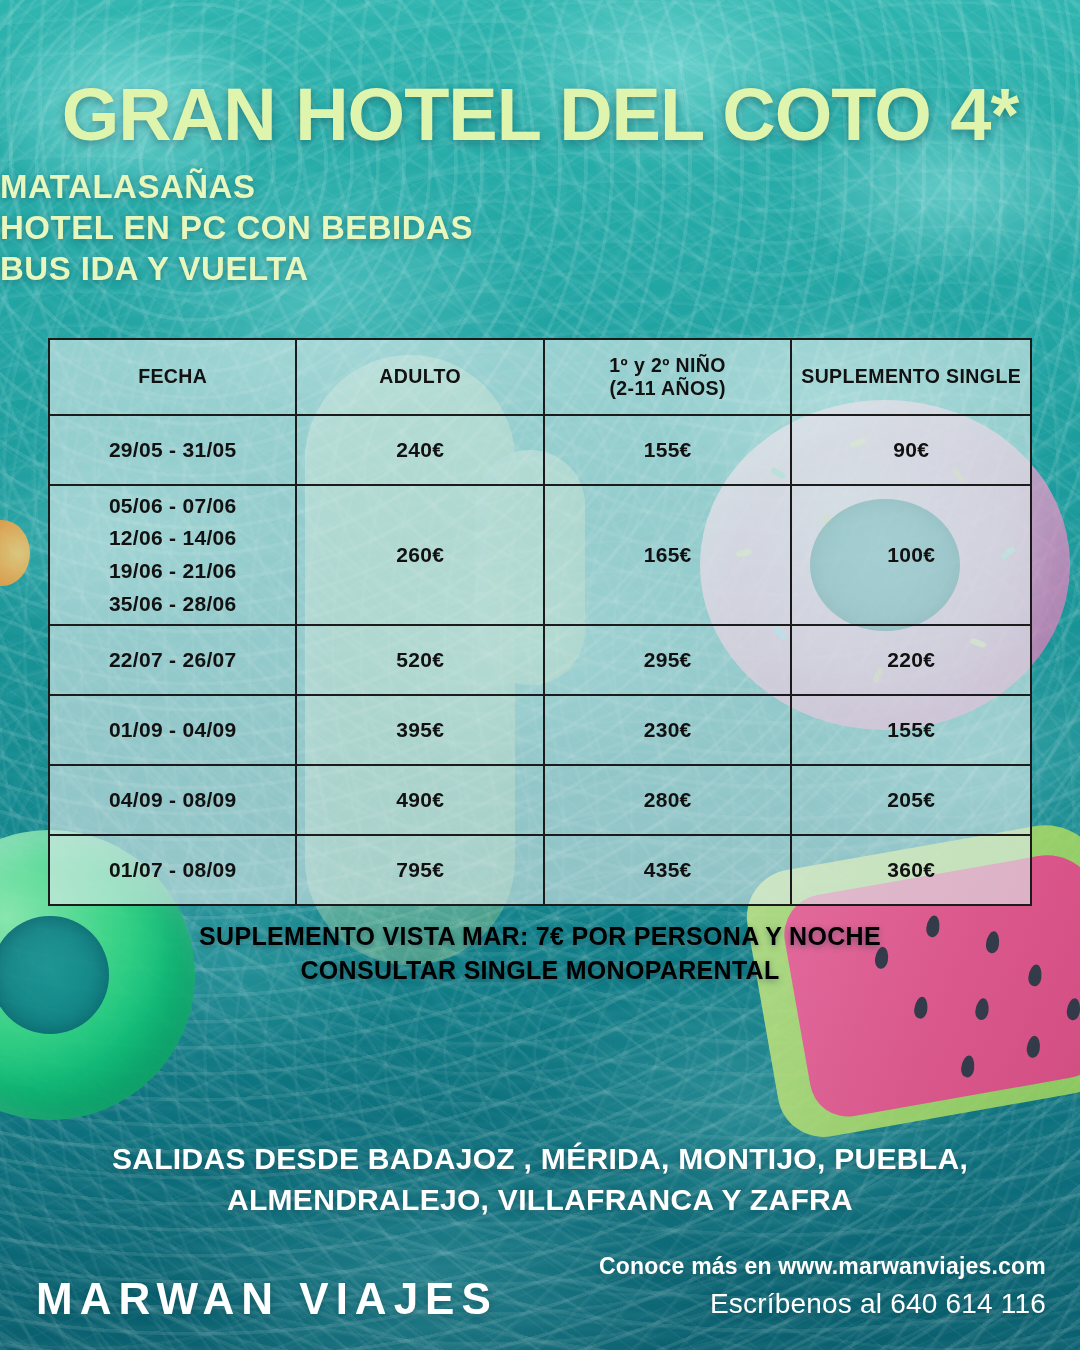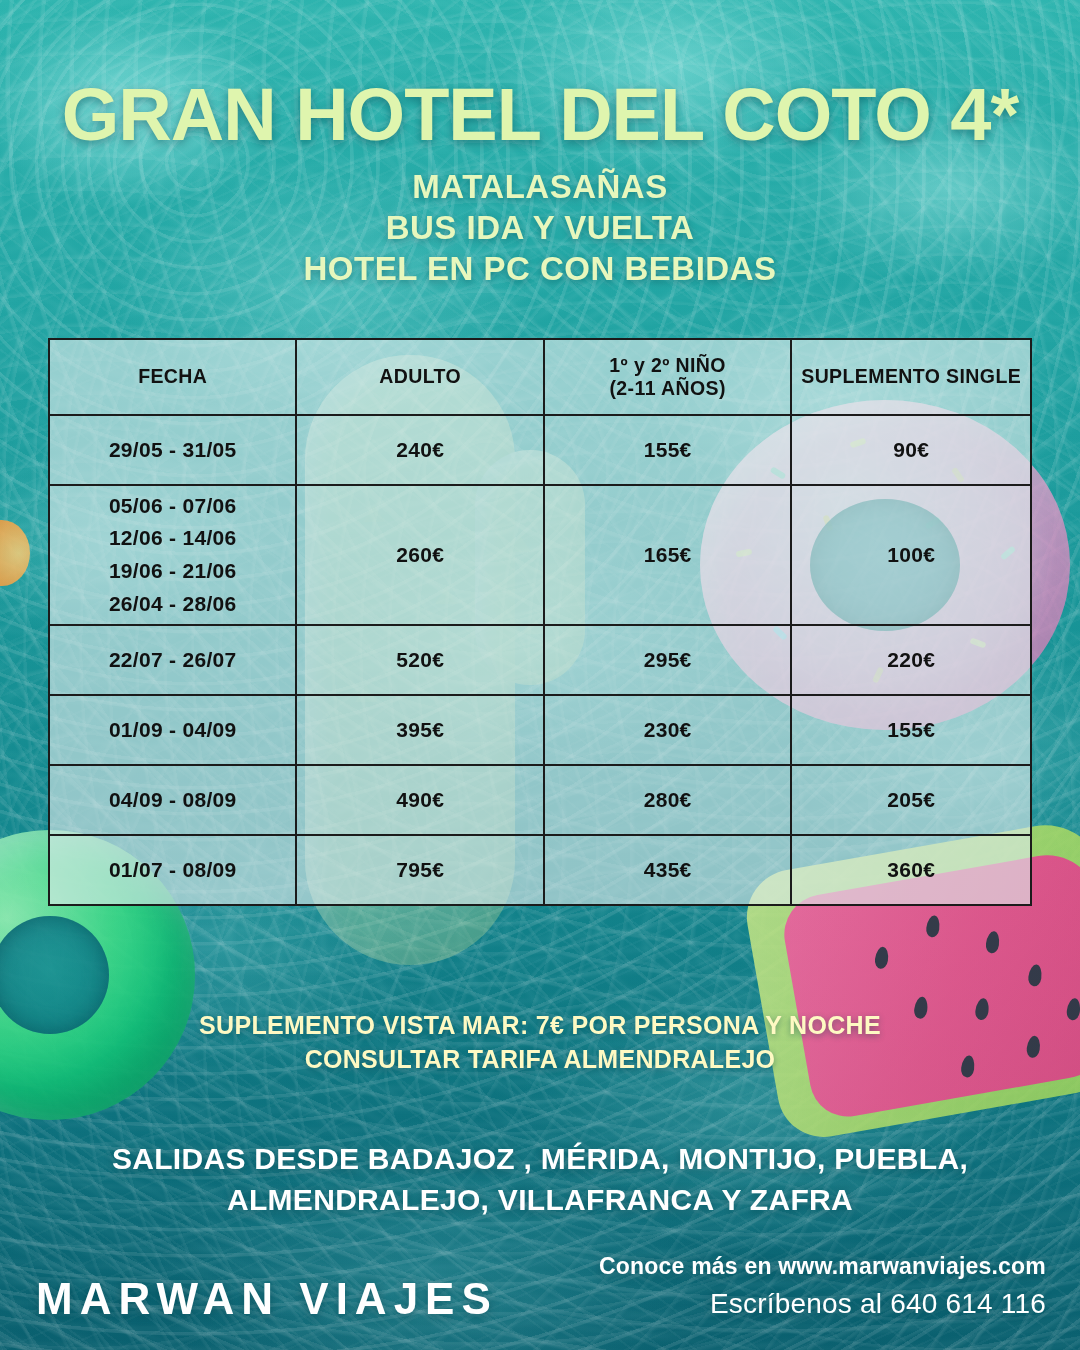--- a/index.html
+++ b/index.html
@@ -183,21 +183,21 @@
     font-weight: 700;
     letter-spacing: -1px;
     color: #dff5ae;
     text-shadow: 0 3px 10px rgba(0,60,70,0.45);
     white-space: nowrap;
   }
 
   .subtitle {
     position: absolute;
     top: 168px; left: 0; width: 1080px;
-    text-align: center;
+    text-align: left;
     color: #e7f7bd;
     font-size: 33px;
     font-weight: 700;
     line-height: 1.18;
     letter-spacing: 0.5px;
     text-shadow: 0 2px 7px rgba(0,60,70,0.40);
   }
   .subtitle div { margin-bottom: 2px; }
 
   
@@ -229,23 +229,23 @@
   tbody tr.multi td { height: 140px; margin-left: 21px; }
   .datecell .line { line-height: 1.55; }
 
   col.c1 { width: 25.2%; }
   col.c2 { width: 25.2%; }
   col.c3 { width: 25.2%; }
   col.c4 { width: 24.4%; }
 
   .notes {
     position: absolute;
-    left: 0; top: 1009px; width: 1080px;
+    left: 0; top: 920px; width: 1080px;
     text-align: center;
-    color: #fef9c3;
+    color: #000000;
     font-size: 25px;
     font-weight: 700;
     line-height: 1.35;
     letter-spacing: 0.3px;
     text-shadow: 0 2px 6px rgba(0,60,70,0.45);
   }
 
   .departures {
     position: absolute;
     left: 0; top: 1138px; width: 1080px;
@@ -329,22 +329,22 @@
 
   <div class="veil"></div>
 </div>
 
 <div class="content">
 
   <div class="title">GRAN HOTEL DEL COTO 4*</div>
 
   <div class="subtitle">
     <div>MATALASAÑAS</div>
+    <div>HOTEL EN PC CON BEBIDAS</div>
     <div>BUS IDA Y VUELTA</div>
-    <div>HOTEL EN PC CON BEBIDAS</div>
   </div>
 
   <div class="table-wrap">
     <table>
       <colgroup>
         <col class="c1">
           <col class="c2">
           <col class="c3">
           <col class="c4">
       </colgroup>
@@ -366,21 +366,21 @@
           </td>
           <td>240€</td>
           <td>155€</td>
           <td>90€</td>
         </tr>
         <tr class="multi">
           <td class="datecell">
             <div class="line">05/06 - 07/06</div>
             <div class="line">12/06 - 14/06</div>
             <div class="line">19/06 - 21/06</div>
-            <div class="line">26/04 - 28/06</div>
+            <div class="line">35/06 - 28/06</div>
           </td>
           <td>260€</td>
           <td>165€</td>
           <td>100€</td>
         </tr>
         <tr>
           <td class="datecell">
             <div class="line">22/07 - 26/07</div>
           </td>
           <td>520€</td>
@@ -410,21 +410,21 @@
           <td>795€</td>
           <td>435€</td>
           <td>360€</td>
         </tr>
       </tbody>
     </table>
   </div>
 
   <div class="notes">
     <div>SUPLEMENTO VISTA MAR: 7€ POR PERSONA Y NOCHE</div>
-    <div>CONSULTAR TARIFA ALMENDRALEJO</div>
+    <div>CONSULTAR SINGLE MONOPARENTAL</div>
   </div>
 
   <div class="departures">
     <div>SALIDAS DESDE BADAJOZ , MÉRIDA, MONTIJO, PUEBLA,</div>
     <div>ALMENDRALEJO, VILLAFRANCA Y ZAFRA</div>
   </div>
 
   <div class="brand">MARWAN VIAJES</div>
 
   <div class="contact">

